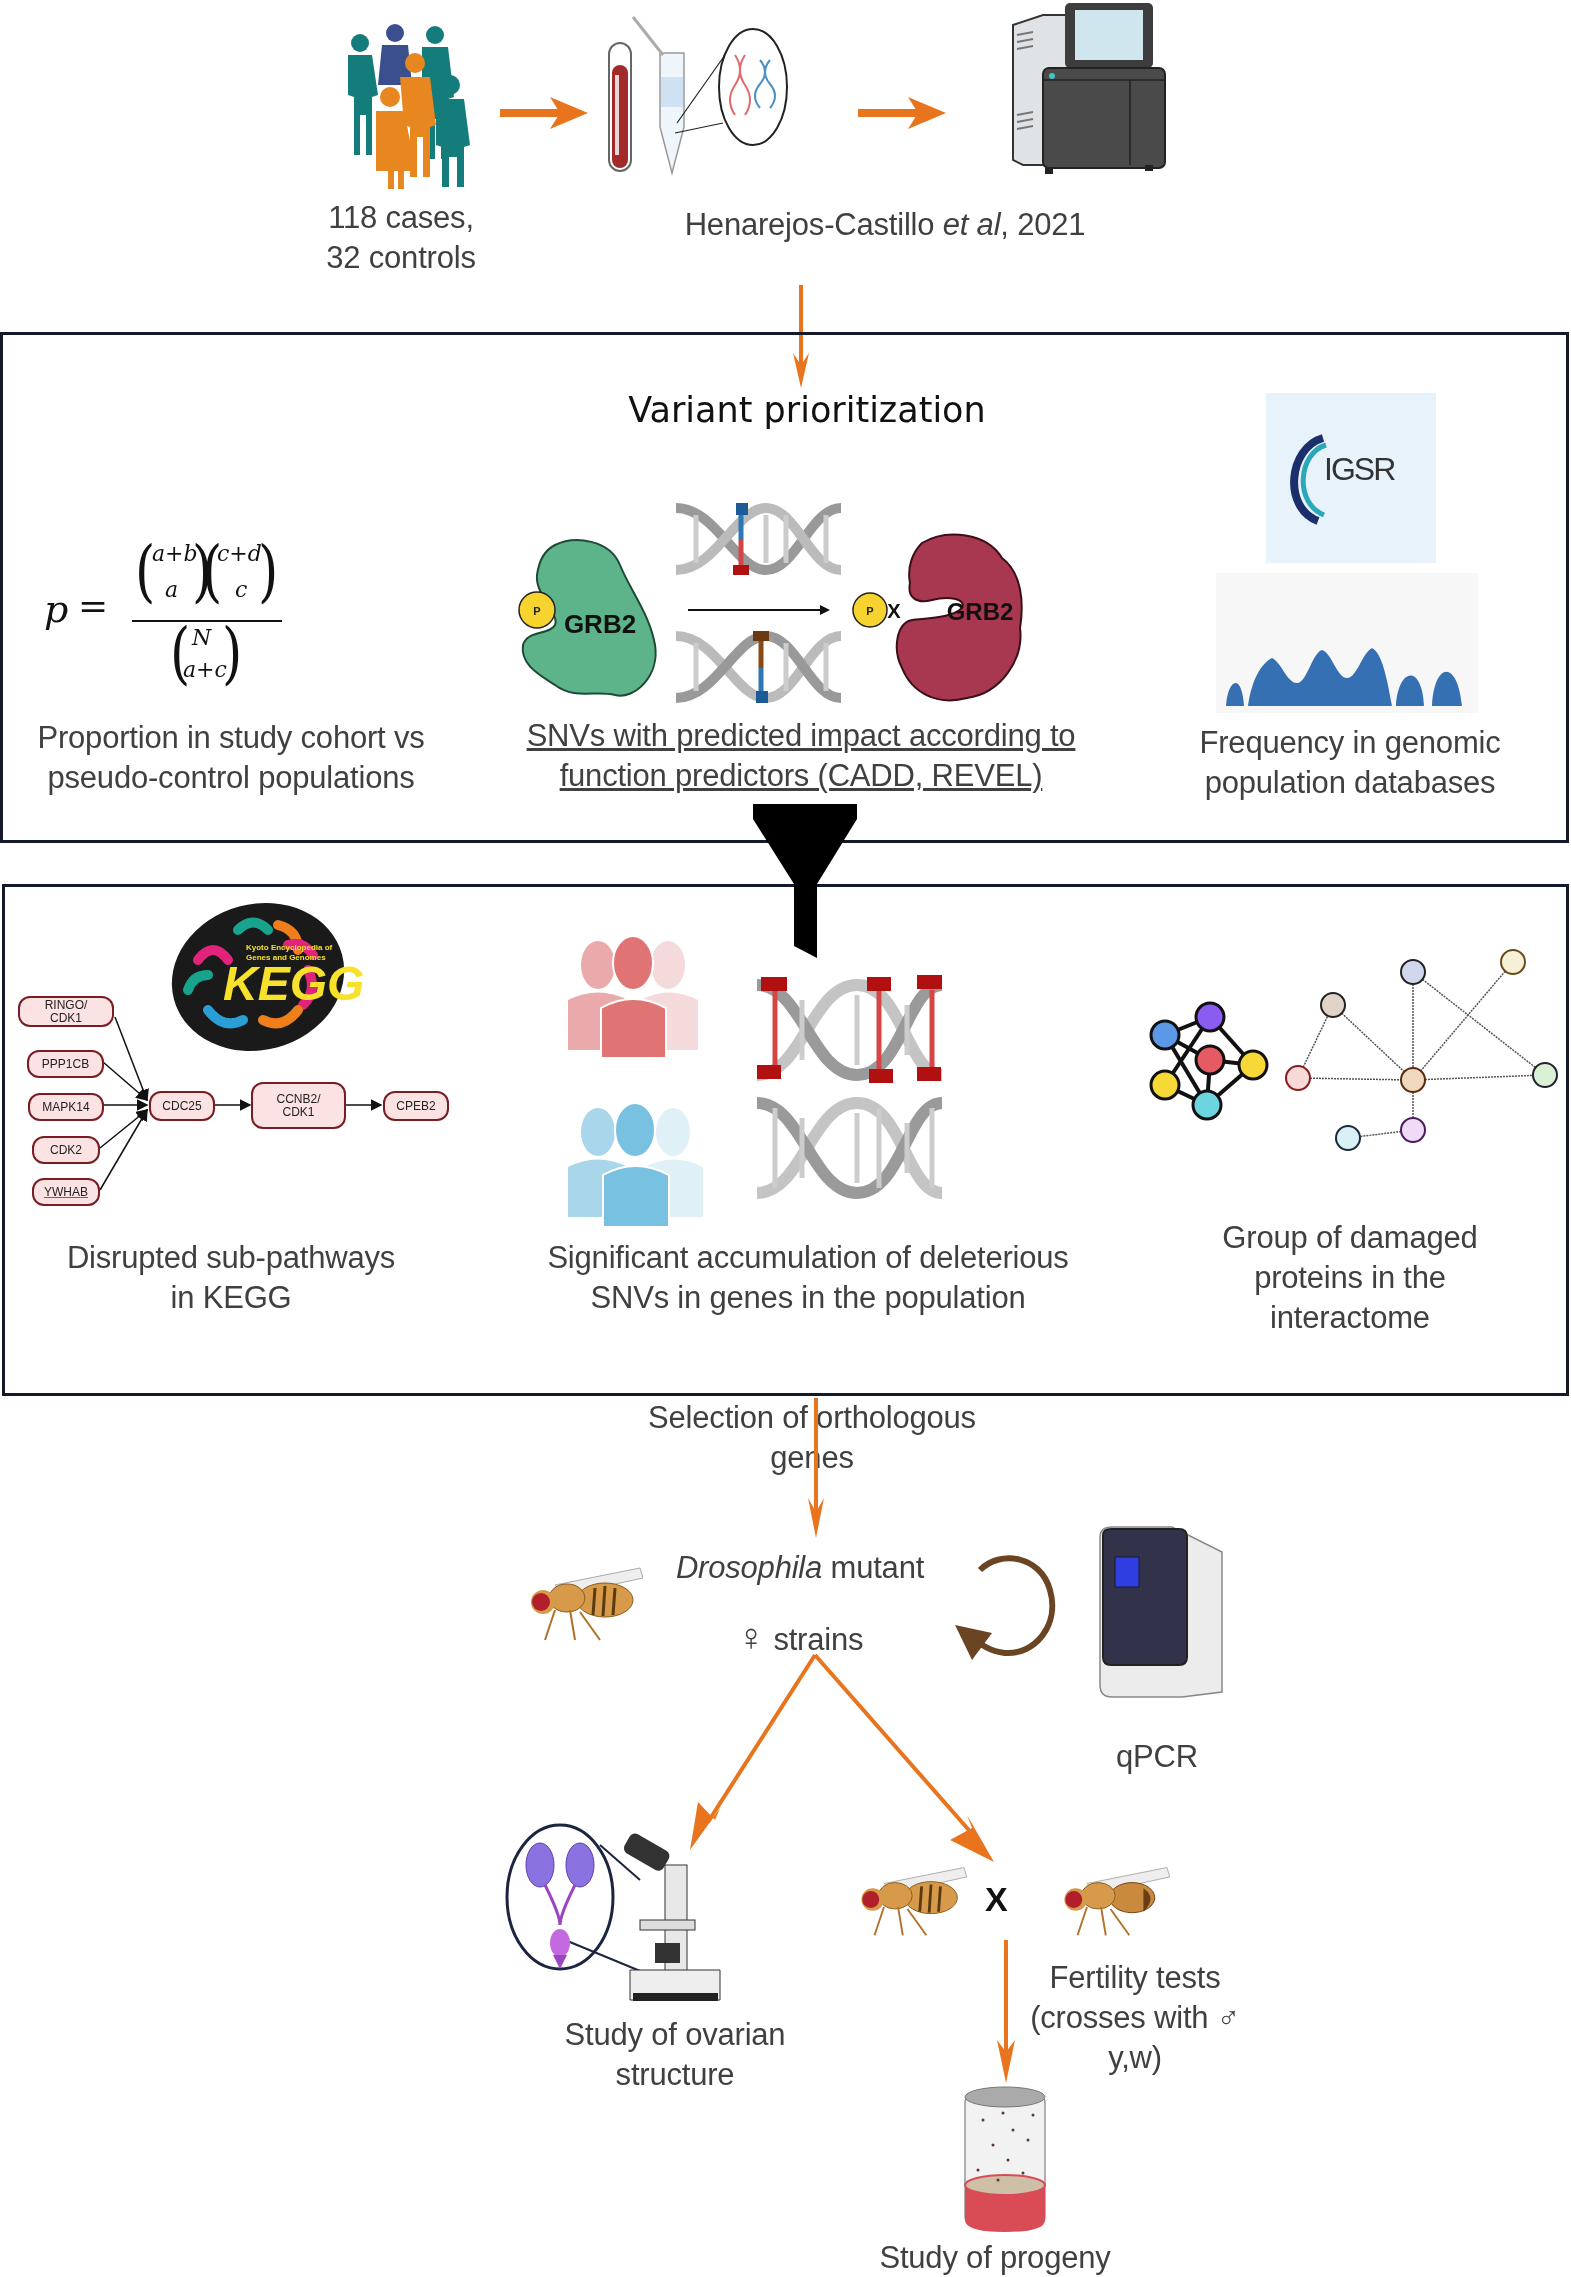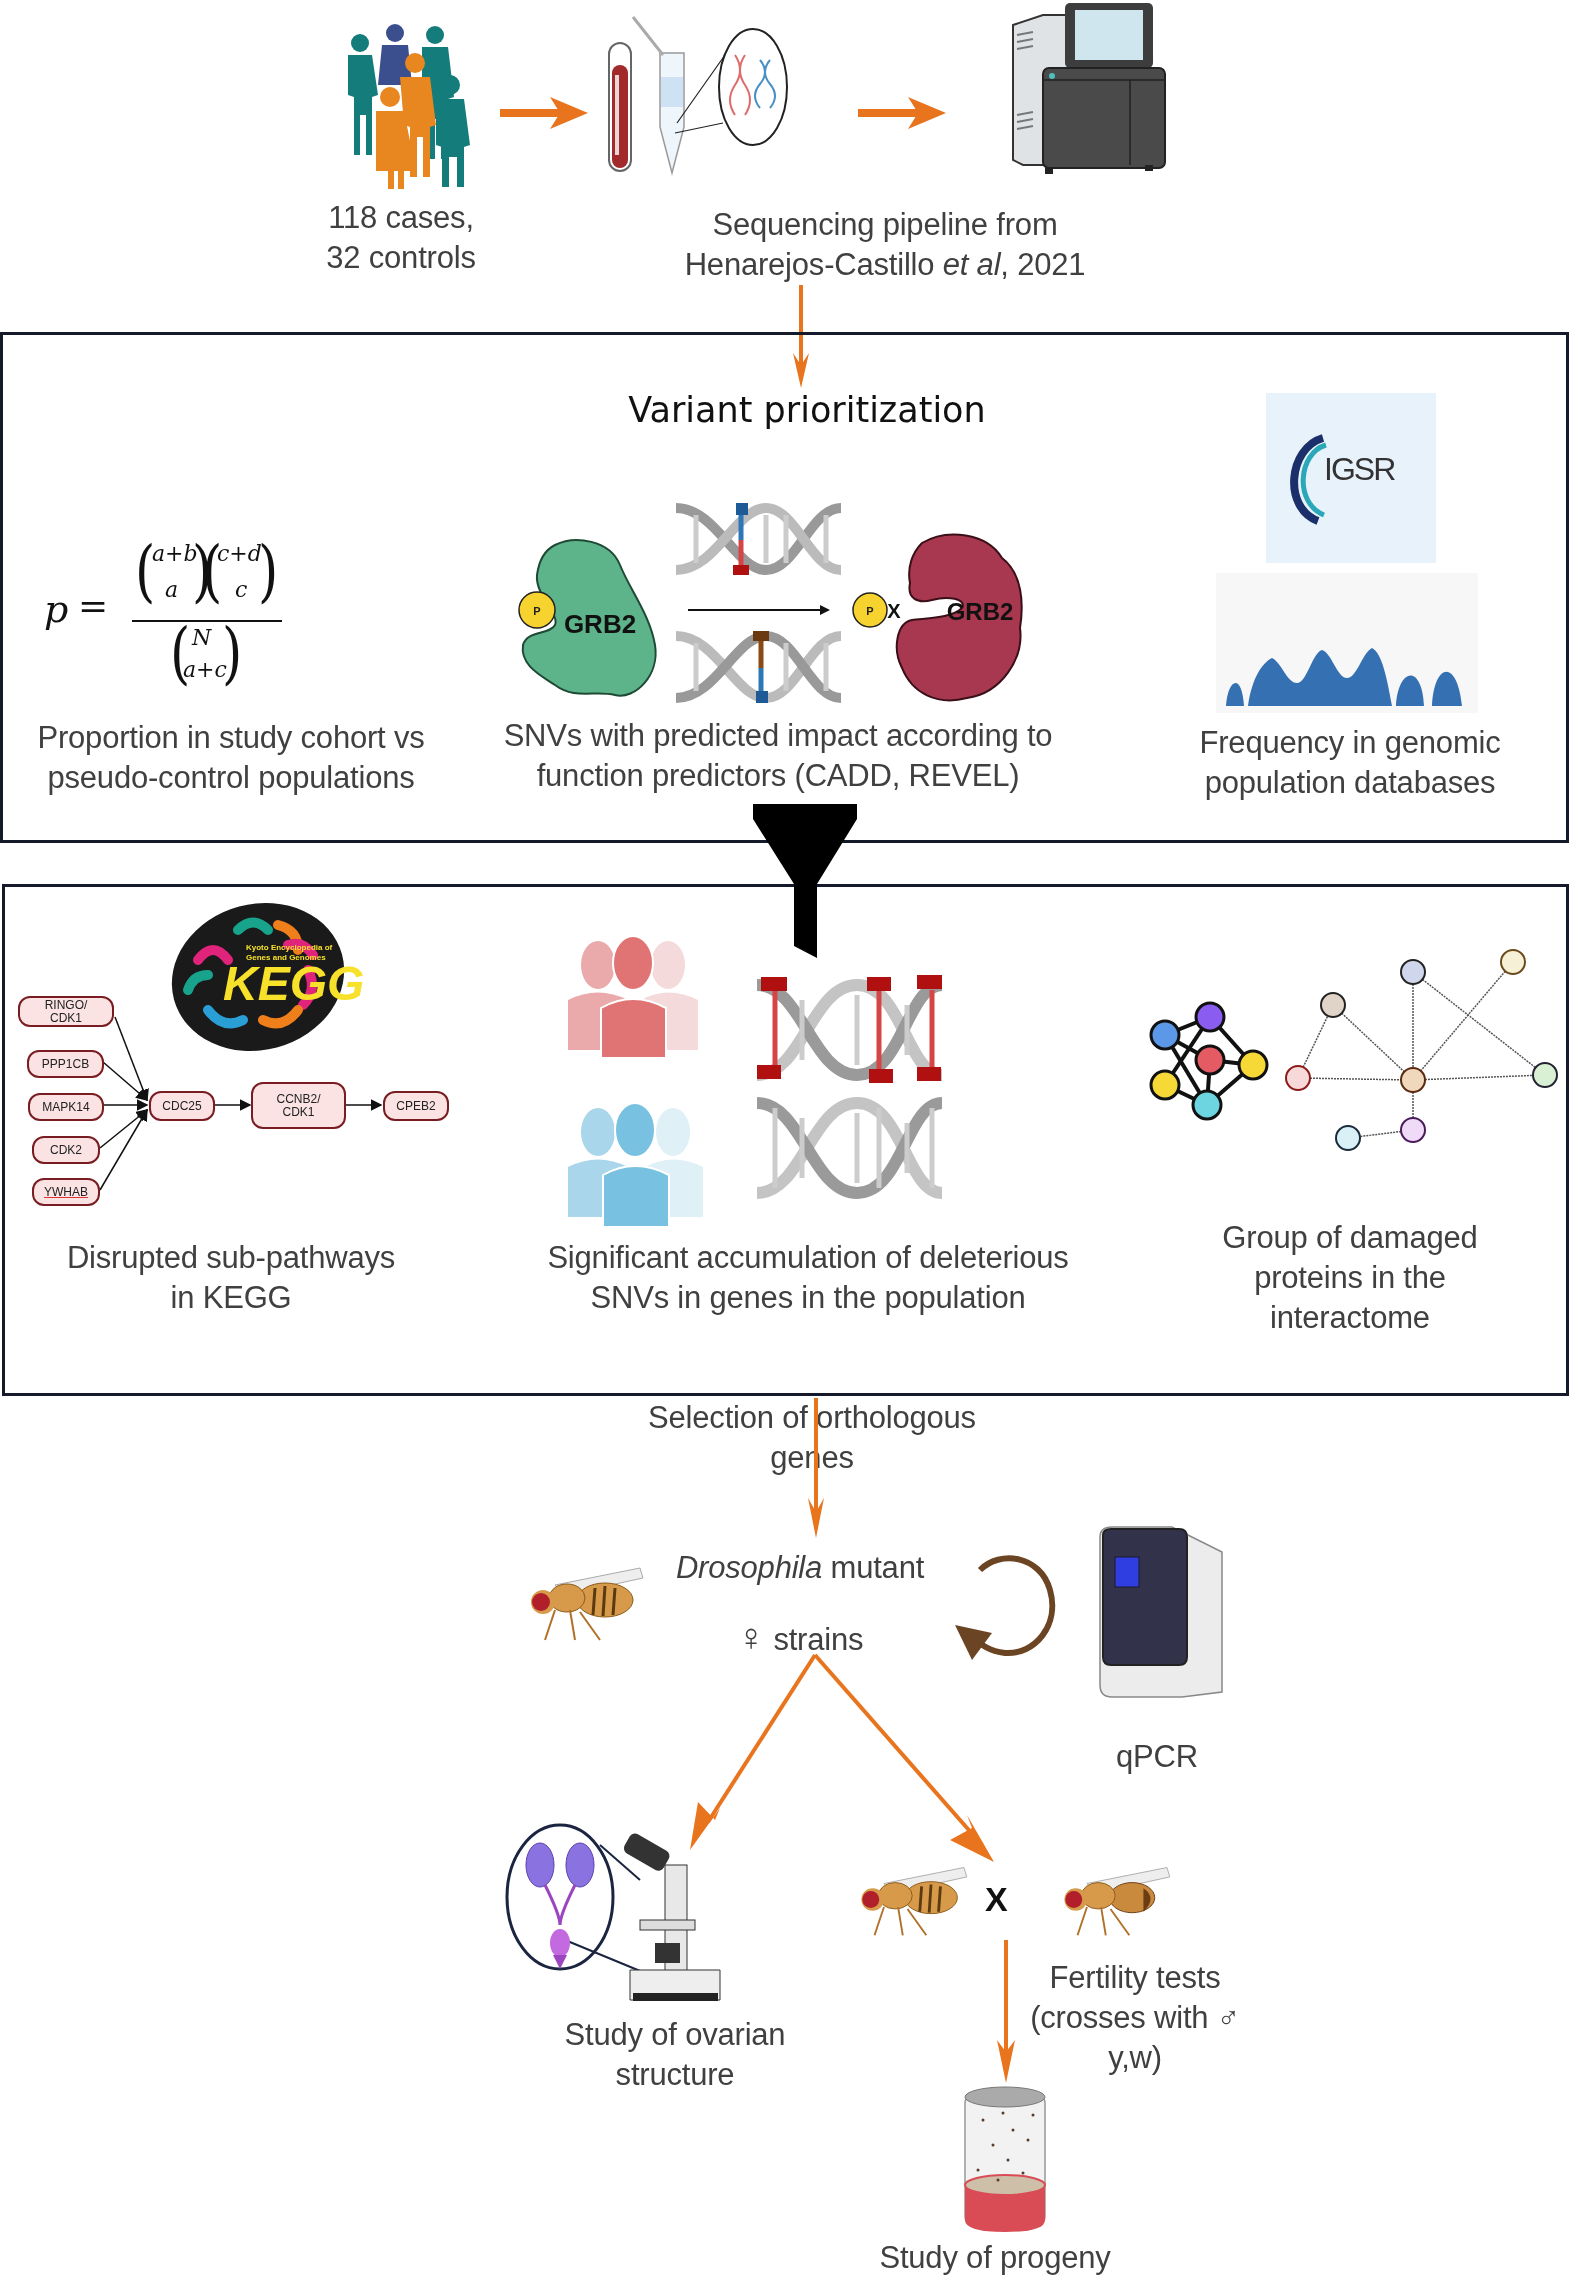--- a/index.html
+++ b/index.html
@@ -80,21 +80,20 @@
   <circle cx="47" cy="76" r="3" fill="#4cc0c0"></circle>
   <rect x="40" y="168" width="8" height="6" fill="#222"></rect>
     <rect x="140" y="165" width="8" height="6" fill="#222"></rect>
 </svg>
 
 <div class="lbl" style="left:401px;top:198px;">
   <div>118 cases,</div>
   <div>32 controls</div>
 </div>
 <div class="lbl" style="left:885px;top:205px;">
-  <div>Sequencing pipeline from</div>
   <div><span>Henarejos-Castillo </span><em>et al</em><span>, 2021</span></div>
 </div>
 
 <svg style="left:790px;top:285px" width="22" height="105" viewBox="0 0 22 105">
   <rect x="9" y="0" width="4" height="85" fill="#e8741e"></rect>
     <path d="M3 68 L11 103 L19 68 L11 80z" fill="#e8741e"></path>
 </svg>
 
 <div class="box" style="left:0px;top:332px;width:1569px;height:511px;"></div>
 <div class="title" style="left:807px;top:390px;">Variant prioritization</div>
@@ -160,21 +159,21 @@
     <rect x="80" y="63" width="12" height="12" fill="#1d5a96"></rect>
 </svg>
 
 <svg style="left:852px;top:528px" width="175" height="178" viewBox="0 0 175 178">
   <path d="M70 15 C95 0 135 5 150 30 C170 45 172 75 168 100 C172 130 150 165 115 170 C85 178 60 165 50 140 C40 120 45 95 60 92 C75 90 100 90 110 80 C115 70 95 68 80 72 C65 76 55 70 58 55 C55 40 60 25 70 15z" fill="#a8384f" stroke="#3a0f18" stroke-width="2"></path>
   <circle cx="18" cy="82" r="17" fill="#f6d32e" stroke="#222" stroke-width="1.5"></circle>
   <text x="18" y="87" font-size="11" text-anchor="middle" font-family="Liberation Sans, sans-serif" font-weight="bold" fill="#222">P</text>
   <text x="42" y="90" font-size="20" text-anchor="middle" font-family="Liberation Sans, sans-serif" font-weight="bold" fill="#111">X</text>
   <text x="128" y="92" font-size="24" text-anchor="middle" font-family="Liberation Sans, sans-serif" font-weight="bold" fill="#111">GRB2</text>
 </svg>
-<div class="lbl" style="left:778px;top:716px;">
+<div class="lbl" style="left:801px;top:716px;text-decoration:underline;">
   <div>SNVs with predicted impact according to</div>
   <div>function predictors (CADD, REVEL)</div>
 </div>
 
 <div class="abs" style="left:1266px;top:393px;width:170px;height:170px;background:#e8f2fb;">
   <svg style="left:12px;top:40px" width="50" height="90" viewBox="0 0 50 90">
     <path d="M45 5 C10 15 5 75 40 88" stroke="#1b2f6a" stroke-width="8" fill="none"></path>
     <path d="M48 12 C20 20 16 70 46 82" stroke="#2aa7b8" stroke-width="5" fill="none"></path>
   </svg>
   <span class="abs" style="left:58px;top:58px;font-size:32px;color:#333;font-family:'Liberation Sans',sans-serif;letter-spacing:-2px;">IGSR</span>

